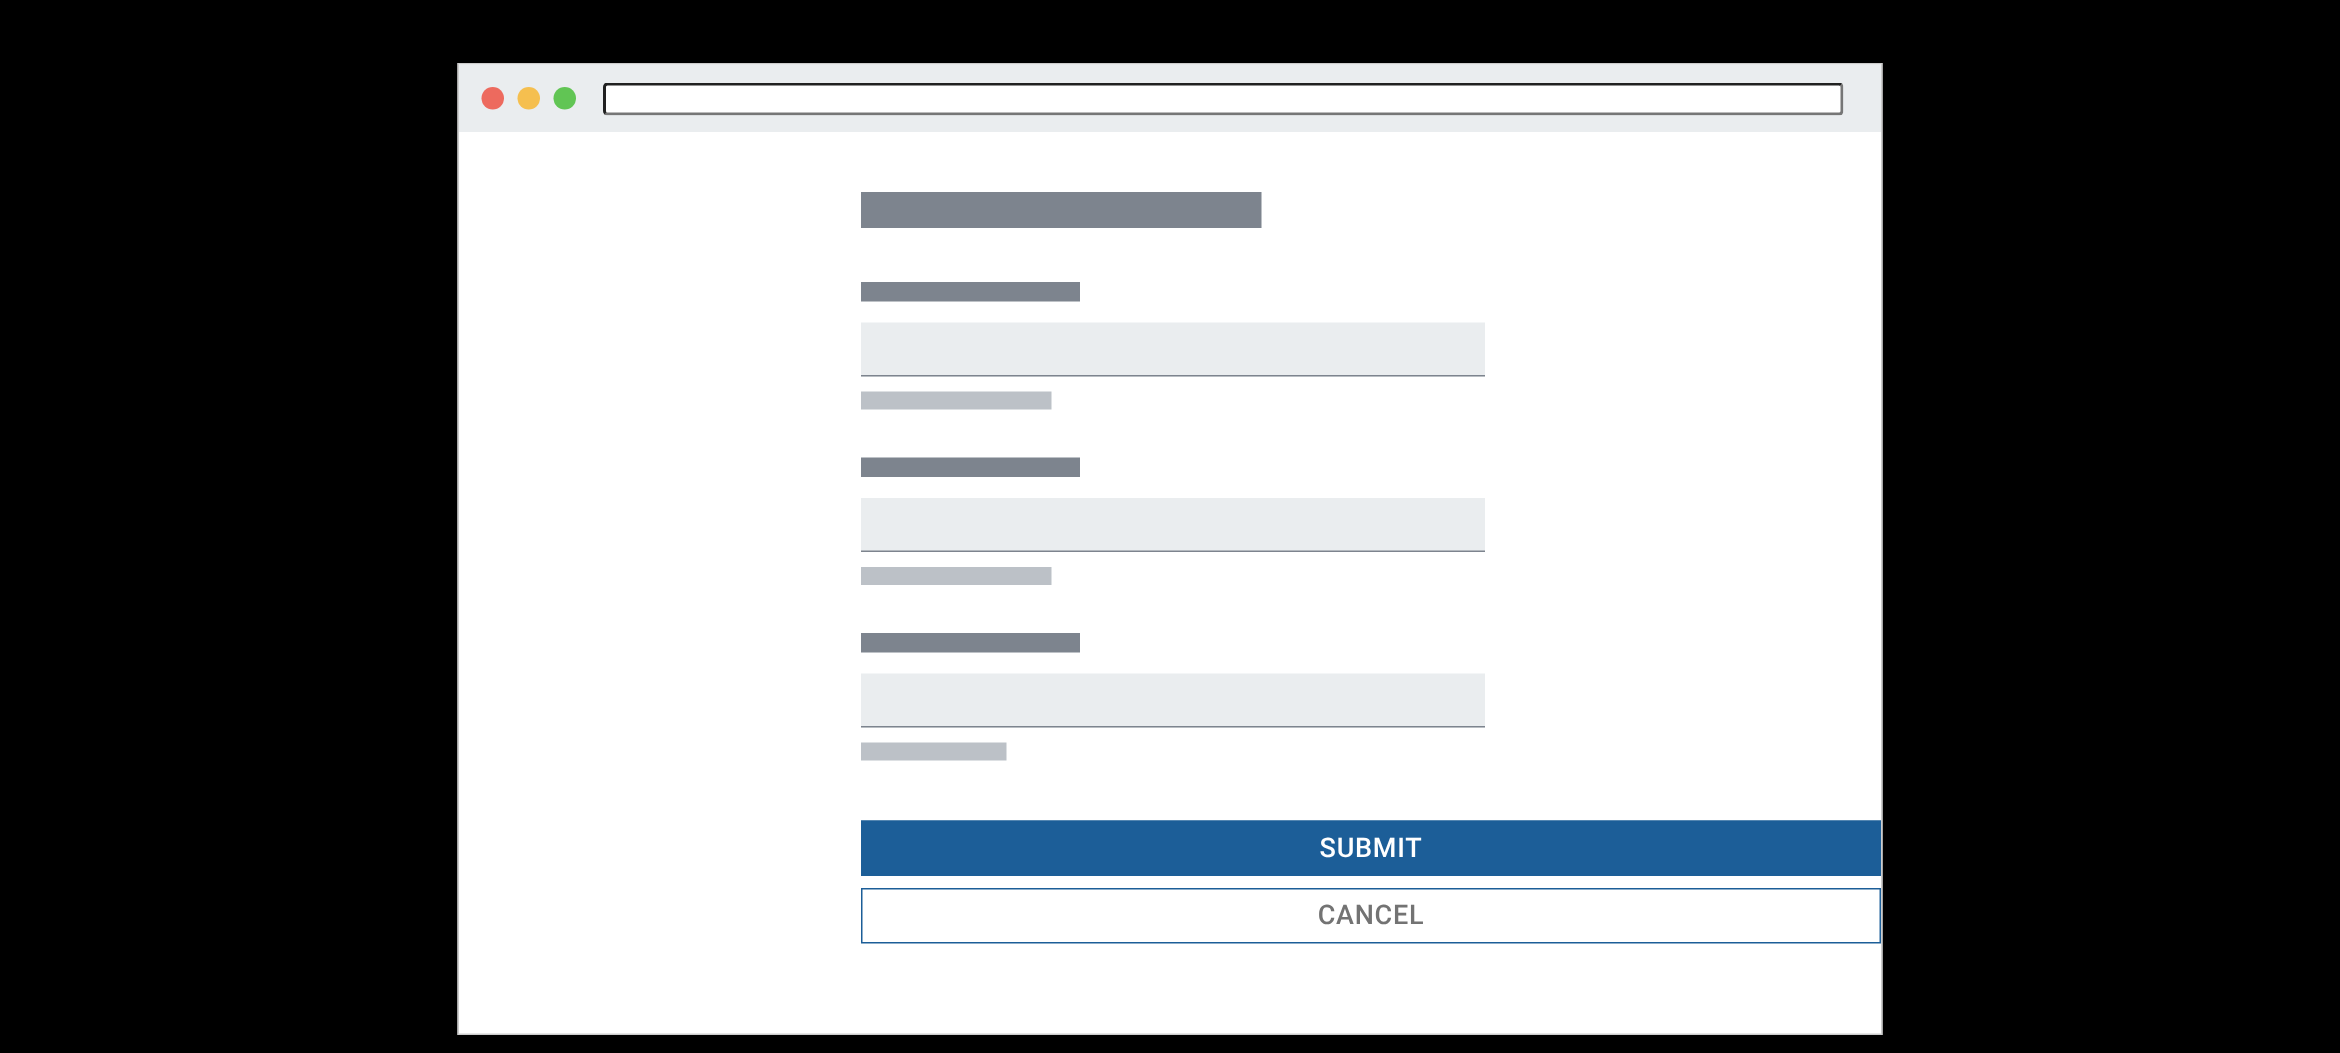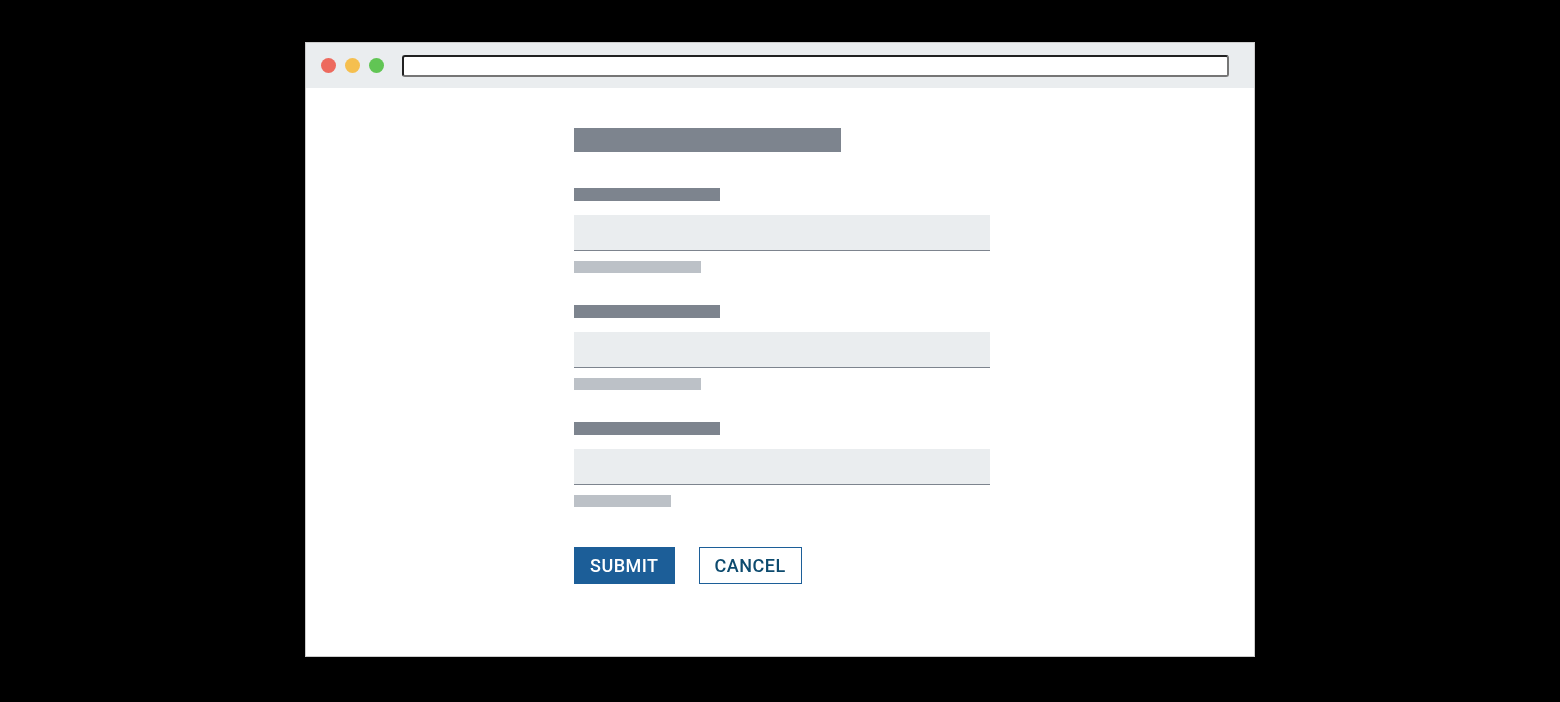--- a/index.html
+++ b/index.html
@@ -80,40 +80,41 @@
     .help-placeholder {
       height: 12px;
       background: #bcc1c7;
       margin-top: 10px;
     }
     .hp-1 { width: 127px; }
     .hp-2 { width: 127px; }
     .hp-3 { width: 97px; }
     .button-row {
       display: flex;
-      gap: 24px;
+      gap: 8px;
       margin-top: 40px;
+      flex-direction: column;
     }
     .btn {
       font-size: 18px;
       font-weight: 500;
       letter-spacing: 0.5px;
       padding: 7px 15px;
       cursor: pointer;
       text-transform: uppercase;
       font-family: inherit;
     }
     .btn-primary {
       background: #1c5e98;
       color: #fff;
       border: 1px solid #1c5e98;
     }
     .btn-secondary {
       background: #fff;
-      color: #0c4a6e;
+      color: #737373;
       border: 1px solid #1c5e98;
       text-align: center;
     }
   </style>
 </head>
 <body>
 
 <div class="browser-window">
   <div class="browser-chrome">
     <div class="traffic-lights">

